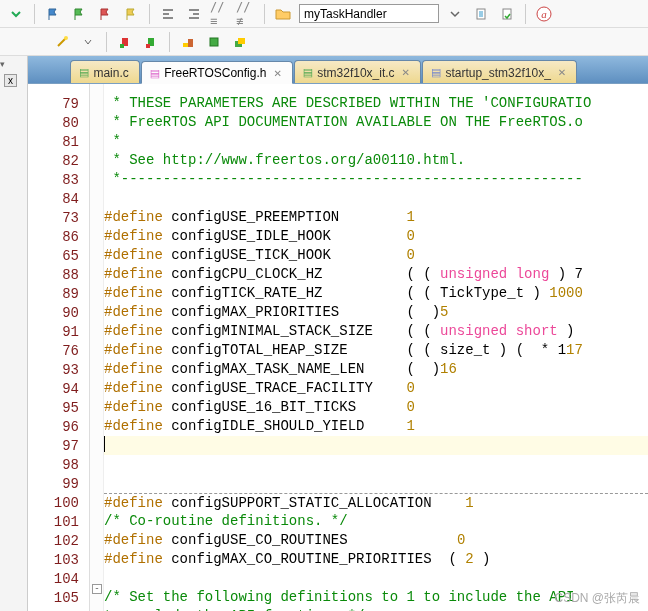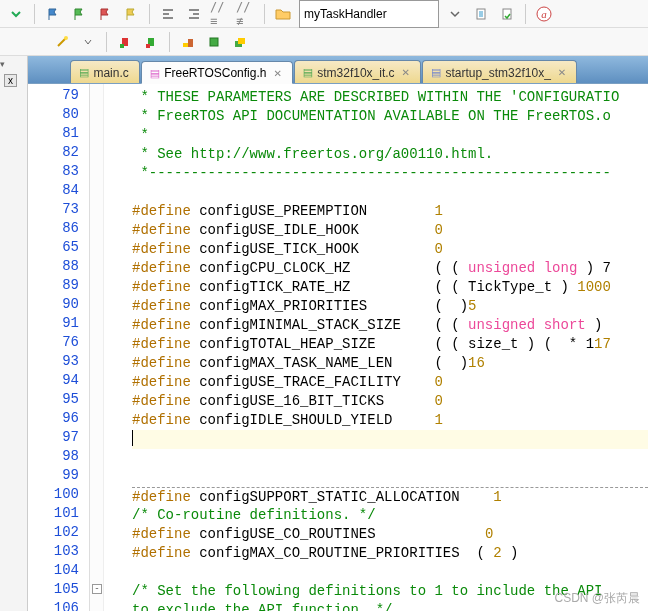--- a/index.html
+++ b/index.html
@@ -1,45 +1,45 @@
 <!DOCTYPE html>
 <html><head>
 <meta charset="utf-8">
 <style>
   * { margin: 0; padding: 0; box-sizing: border-box; }
   body { font-family: "Segoe UI", Tahoma, sans-serif; font-size: 12px; background: #f0f0f0; width: 648px; height: 611px; overflow: hidden; position: relative; }
 
   .toolbar-row { display: flex; align-items: center; gap: 6px; padding: 3px 6px; background: #f8f8f8; border-bottom: 1px solid #ddd; height: 28px; }
   .tool-sep { width: 1px; height: 20px; background: #ccc; margin: 0 2px; }
   .tool-btn { width: 20px; height: 20px; display: inline-flex; align-items: center; justify-content: center; cursor: pointer; border-radius: 2px; }
-  .task-input { border: 1px solid #999; padding: 13px 4px; font-size: 12px; width: 140px; height: 19px; background: #fff; }
+  .task-input { border: 1px solid #999; padding: 4px 4px; font-size: 12px; width: 140px; height: 19px; background: #fff; }
 
   .left-panel { position: absolute; left: 0; top: 56px; width: 28px; height: 555px; background: #f4f4f4; border-right: 1px solid #ccc; }
   .lp-close { font-size: 10px; background: #e8e8e8; border: 1px solid #999; padding: 0 3px; cursor: pointer; margin: 4px; display: inline-block; }
   .lp-drop { font-size: 9px; color: #666; }
 
   .main-wrap { position: absolute; left: 28px; top: 56px; right: 0; bottom: 0; background: #fff; }
 
   .tabbar {
     display: flex; align-items: flex-end; height: 28px;
     padding-left: 42px;
     border-bottom: 1px solid #7a9fc2;
     background: linear-gradient(#8fb9de, #5e8fc0);
   }
   .tab { display: flex; align-items: center; gap: 4px; padding: 3px 10px 2px 8px; font-size: 12px; border-top-left-radius: 4px; border-top-right-radius: 4px; cursor: pointer; margin-right: 1px; height: 23px; border: 1px solid #6688aa; border-bottom: none; }
   .tab-inactive { background: linear-gradient(#f6e9c5, #eed88f); color: #333; }
   .tab-active { background: #fcfcfc; color: #000; border-bottom: 1px solid #fcfcfc; margin-bottom: -1px; }
   .tab-icon { font-size: 11px; }
   .tab-x { font-size: 10px; color: #888; margin-left: 3px; }
 
   .editor { display: flex; height: calc(100% - 28px); background: #fff; font-family: "Courier New", monospace; font-size: 14px; line-height: 19px; }
-  .gutter { width: 62px; background: #fff; color: #1d4ed8; text-align: right; padding-right: 10px; border-right: 1px solid #ddd; user-select: none; padding-top: 2px; }
+  .gutter { width: 62px; background: #fff; color: #7f1d1d; text-align: right; padding-right: 10px; border-right: 1px solid #ddd; user-select: none; padding-top: 11px; }
   .fold-col { width: 14px; background: #fcfcfc; border-right: 1px solid #eee; position: relative; }
   .fold-box { position: absolute; left: 2px; width: 10px; height: 10px; border: 1px solid #999; background: #fff; font-size: 9px; line-height: 8px; text-align: center; color: #555; }
-  .code { flex: 1; white-space: pre; overflow: hidden; color: #000; padding-top: 4px; margin-left: 28px; }
+  .code { flex: 1; white-space: pre; overflow: hidden; color: #000; padding-top: 10px; }
   .ln { height: 19px; }
   .hl { background: #fffce5; }
   .c-comment { color: #0a8a0a; }
   .c-define { color: #b07000; }
   .c-num { color: #b08000; }
   .c-kw { color: #ec4899; }
   .c-link { color: #0a8a0a; }
   .dash-top { border-top: 1px dashed #999; }
 
   .watermark { position: absolute; bottom: 4px; right: 8px; font-size: 12px; color: #aaa; font-family: "Segoe UI", sans-serif; }

